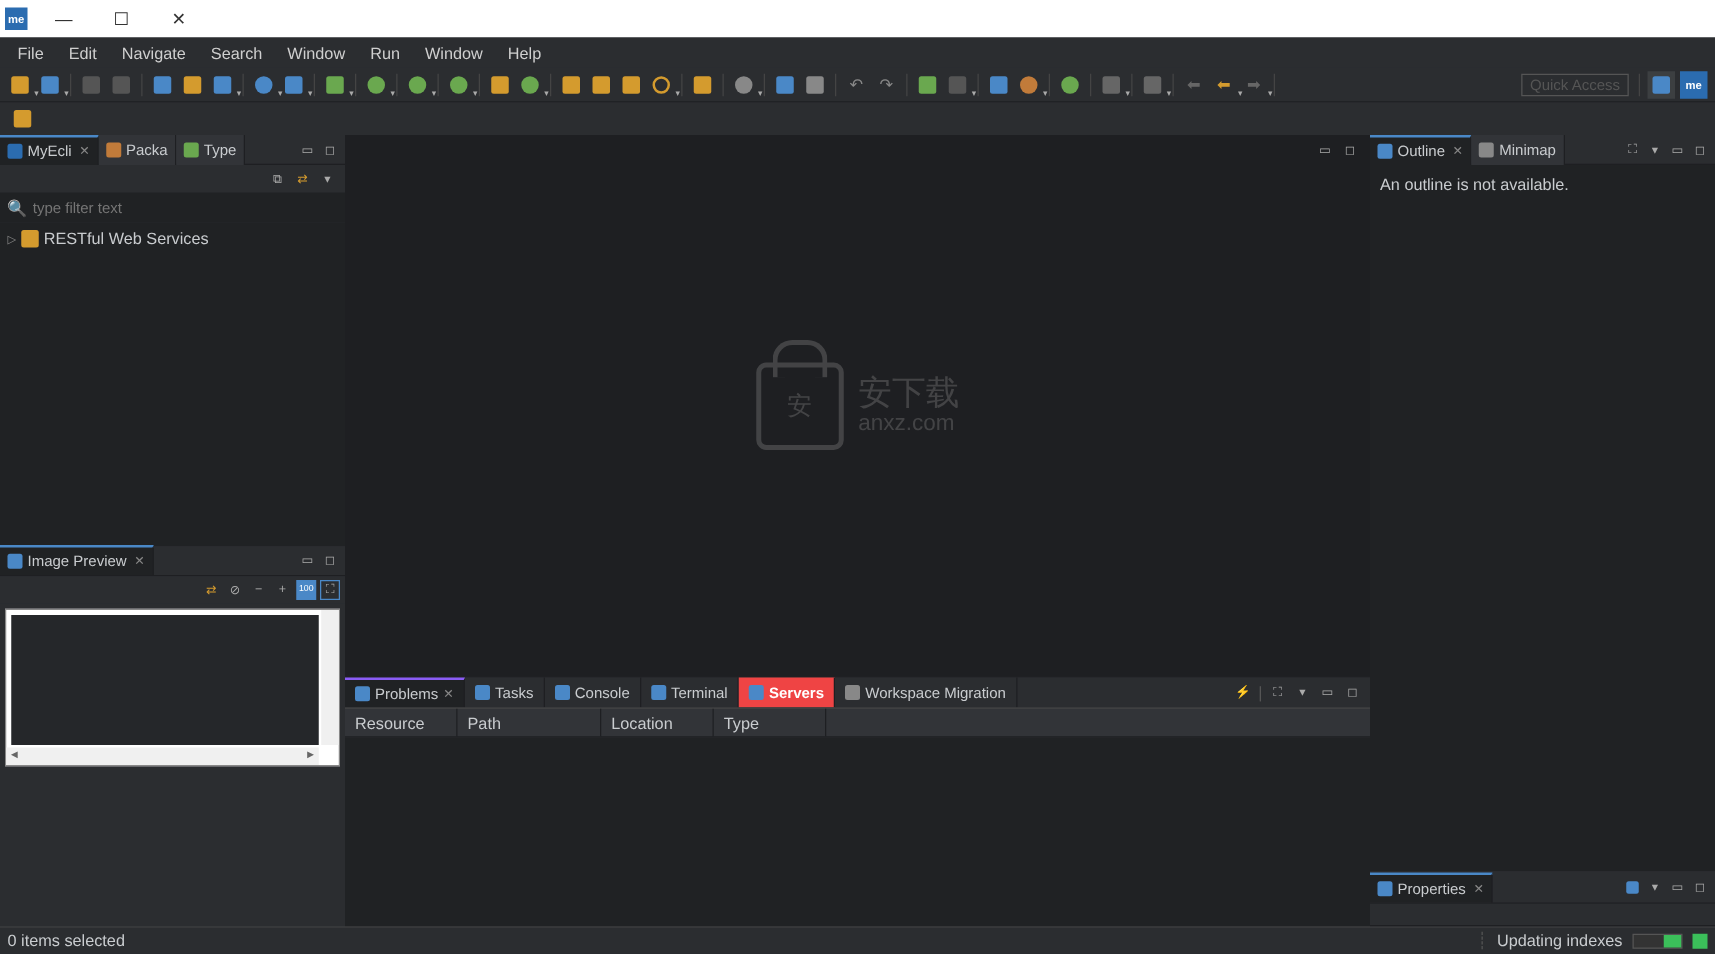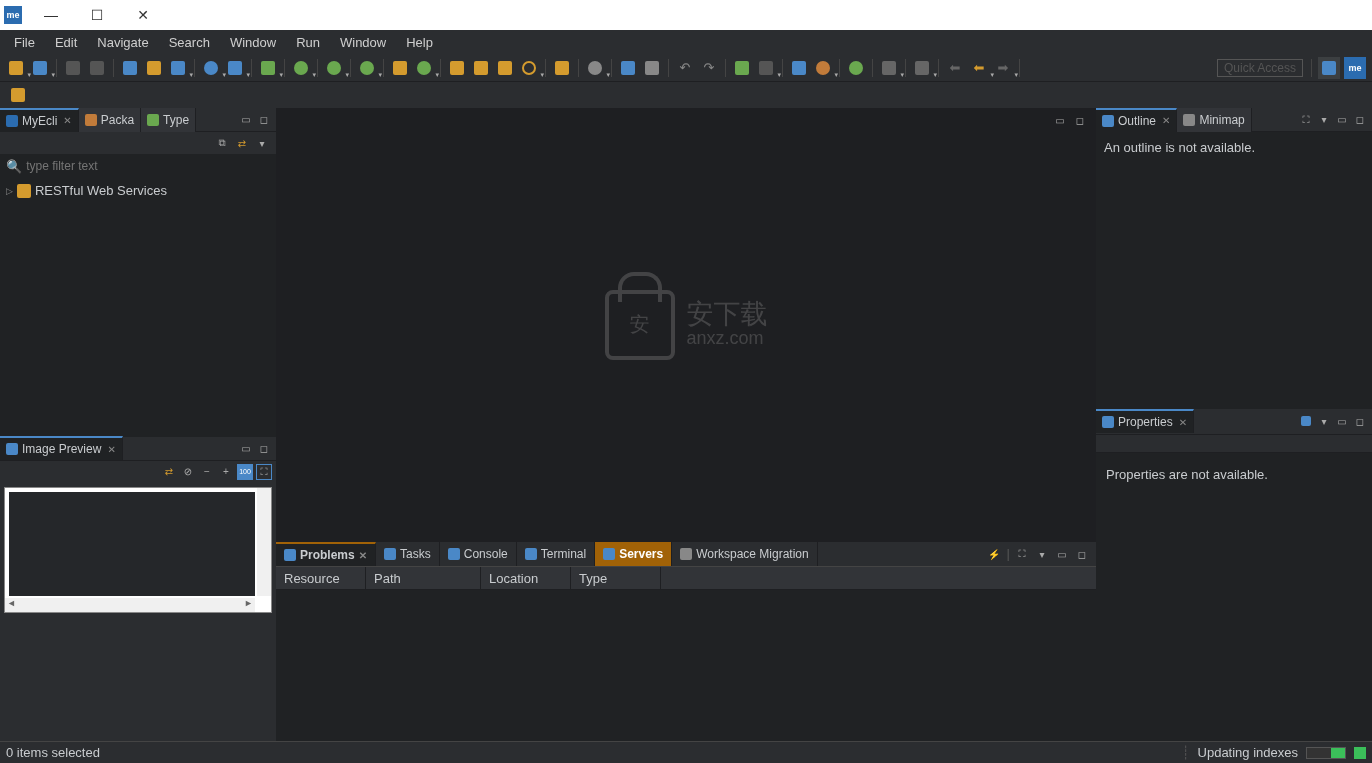--- a/index.html
+++ b/index.html
@@ -66,22 +66,22 @@
 .watermark { opacity:0.35; display:flex; align-items:center; gap:12px; }
 .wm-lock { width:70px; height:70px; border:4px solid #888; border-radius:8px; display:flex; align-items:center; justify-content:center; position:relative; }
 .wm-lock::before { content:""; position:absolute; top:-22px; width:36px; height:26px; border:4px solid #888; border-bottom:none; border-radius:16px 16px 0 0; }
 .wm-text { font-size:27px; color:#888; line-height:1; }
 .wm-sub { font-size:18px; color:#888; }
 
 
 .bottom-panel { flex:0 0 200px; display:flex; flex-direction:column; border-top:1px solid #1e1f22; }
 .btabs { height:24px; display:flex; align-items:center; background:#2b2d30; }
 .btab { height:24px; padding:0 8px; display:flex; align-items:center; gap:4px; font-size:12px; border-right:1px solid #1e1f22; cursor:pointer; }
-.btab.active { background:#202224; border-top:2px solid #a16207;font-weight:bold; }
-.btab.srv { color:#fff; background:#a16207; }
+.btab.active { background:#202224; border-top:2px solid #8b5cf6; }
+.btab.srv { color:#fff; background:#ef4444; }
 .btab-tools { margin-left:auto; display:flex; gap:4px; padding:0 6px; }
 .items-count { height:20px; padding:2px 8px; font-size:12px; color:#7aa3c7; background:#202224; }
 .ptable-head { height:24px; display:flex; background:#323438; border-top:1px solid #444; border-bottom:1px solid #1e1f22; }
 .pth { padding:4px 8px; font-size:13px; border-right:1px solid #1e1f22; }
 .ptable-body { flex:1; background:#202224; }
 
 
 .outline-body { flex:1; background:#202224; padding:8px; font-size:13px; }
 .props-body { flex:1; background:#202224; padding:14px 10px; font-size:13px; }
 .props-bar { height:18px; background:#2b2d30; border-bottom:1px solid #1e1f22; }
@@ -411,23 +411,20 @@
       <div class="vtab-icons">
         <div class="vicon">
             <span class="ic" style="background:#4a88c7;width:10px;height:10px"></span>
           </div>
         <div class="vicon">▾</div>
         <div class="vicon">▭</div>
         <div class="vicon">◻</div>
       </div>
     </div>
     <div class="props-bar"></div>
-    <div class="props-body">
-      <span>Properties are not available.</span>
-    </div>
   </div>
 
 </div>
 
 <div class="statusbar">
   <span>0 items selected</span>
   <div class="right">
     <span style="color:#555">┊</span>
     <span>Updating indexes</span>
     <div class="prog">

